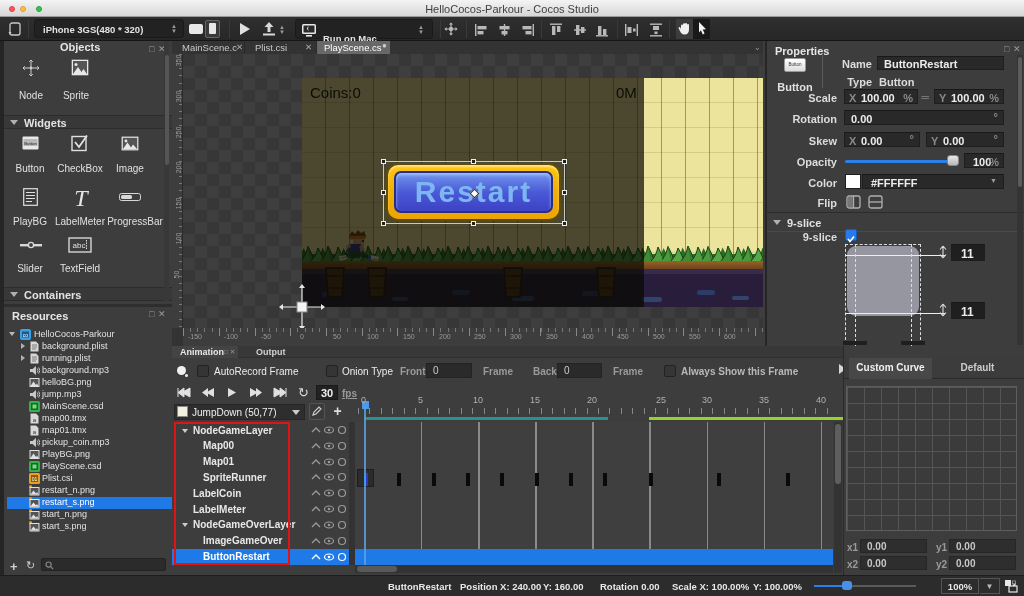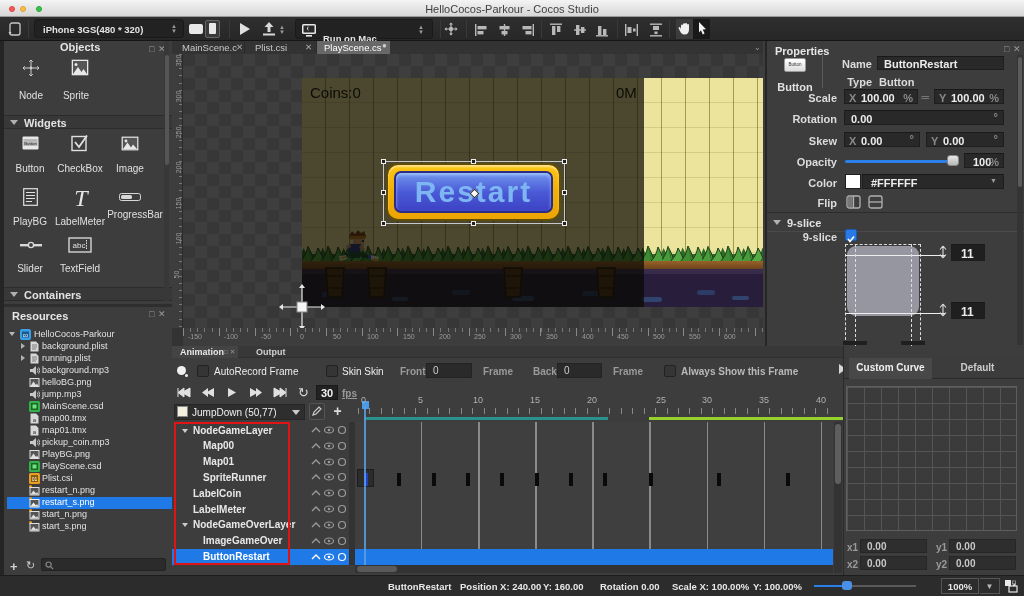--- a/index.html
+++ b/index.html
@@ -229,21 +229,21 @@
         </g>
       </svg>
  <text></text>
  <div class="abs" style="left:62px;top:144px;width:30px;height:24px;color:#e6e6e6;font-family:'Liberation Serif',serif;font-style:italic;font-size:24px;text-align:center;">T</div>
  <svg class="abs" style="left:115px;top:152px" width="22" height="8" viewBox="0 0 22 8">
         <rect x="0.5" y="0.5" width="21" height="7" rx="2" fill="none" stroke="#d8d8d8" stroke-width="1"></rect>
         <rect x="2" y="2" width="11" height="4" rx="1.5" fill="#d8d8d8"></rect>
       </svg>
  <div class="abs wlabel" style="left:6px;top:175px;width:40px;">PlayBG</div>
  <div class="abs wlabel" style="left:43px;top:175px;width:66px;">LabelMeter</div>
- <div class="abs wlabel" style="left:97px;top:168px;width:68px;">ProgressBar</div>
+ <div class="abs wlabel" style="left:97px;top:175px;width:68px;">ProgressBar</div>
  
  <svg class="abs" style="left:15px;top:199px" width="24" height="10" viewBox="0 0 24 10">
         <rect x="1" y="4" width="9" height="2.4" fill="#d8d8d8"></rect>
         <rect x="14" y="4" width="9" height="2.4" fill="#d8d8d8"></rect>
         <circle cx="12" cy="5" r="2.6" fill="none" stroke="#d8d8d8" stroke-width="1.4"></circle>
       </svg>
  <svg class="abs" style="left:64px;top:194px" width="24" height="20" viewBox="0 0 24 20">
         <rect x="1" y="3" width="22" height="14" fill="none" stroke="#e0e0e0" stroke-width="1.3"></rect>
         <text x="11" y="13.4" font-size="8" text-anchor="middle" fill="#e0e0e0" font-family="Liberation Sans">abc</text>
         <path d="M18.5 5 v10" stroke="#e0e0e0" stroke-width="1" stroke-dasharray="1.5 1"></path>
@@ -673,21 +673,21 @@
  <div class="abs" style="left:52px;top:2px;font-size:6.5px;color:#999;">□ ✕</div>
  <div class="abs" style="left:84px;top:1px;font-size:9px;font-weight:bold;color:#d0d0d0;">Output</div>
 
  <svg class="abs" style="left:4px;top:19px" width="13" height="13" viewBox="0 0 13 13">
         <circle cx="5.5" cy="5.5" r="4.5" fill="#f0f0f0"></circle>
         <circle cx="10.5" cy="10.5" r="1.5" fill="#f0f0f0"></circle>
       </svg>
  <div class="abs cbx" style="left:25px;top:19px;"></div>
  <div class="abs clab" style="left:42px;top:20px;">AutoRecord Frame</div>
  <div class="abs cbx" style="left:154px;top:19px;"></div>
- <div class="abs clab" style="left:170px;top:20px;">Skin Skin</div>
+ <div class="abs clab" style="left:170px;top:20px;">Onion Type</div>
  <div class="abs glab" style="left:228px;top:20px;">Front</div>
  <div class="abs tlfield" style="left:254px;top:17px;width:46px;height:15px;">
         <span class="abs" style="left:6px;top:1px;color:#ccc;">0</span>
       </div>
  <div class="abs glab" style="left:311px;top:20px;">Frame</div>
  <div class="abs glab" style="left:361px;top:20px;">Back</div>
  <div class="abs tlfield" style="left:385px;top:17px;width:45px;height:15px;">
         <span class="abs" style="left:6px;top:1px;color:#ccc;">0</span>
       </div>
  <div class="abs glab" style="left:441px;top:20px;">Frame</div>

